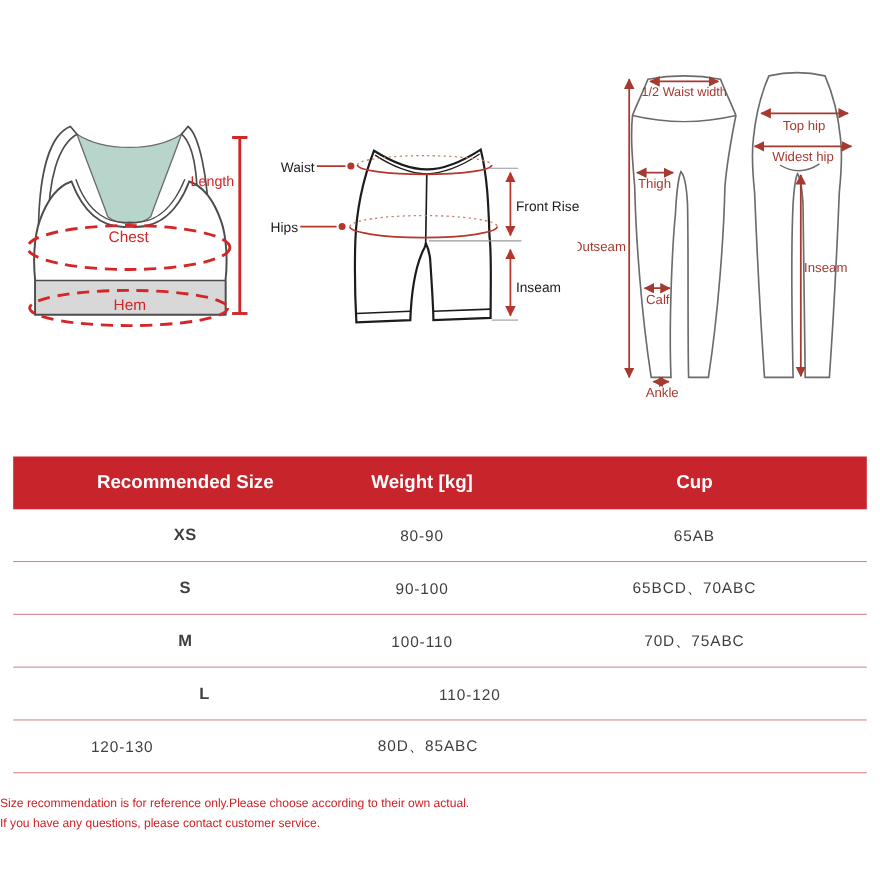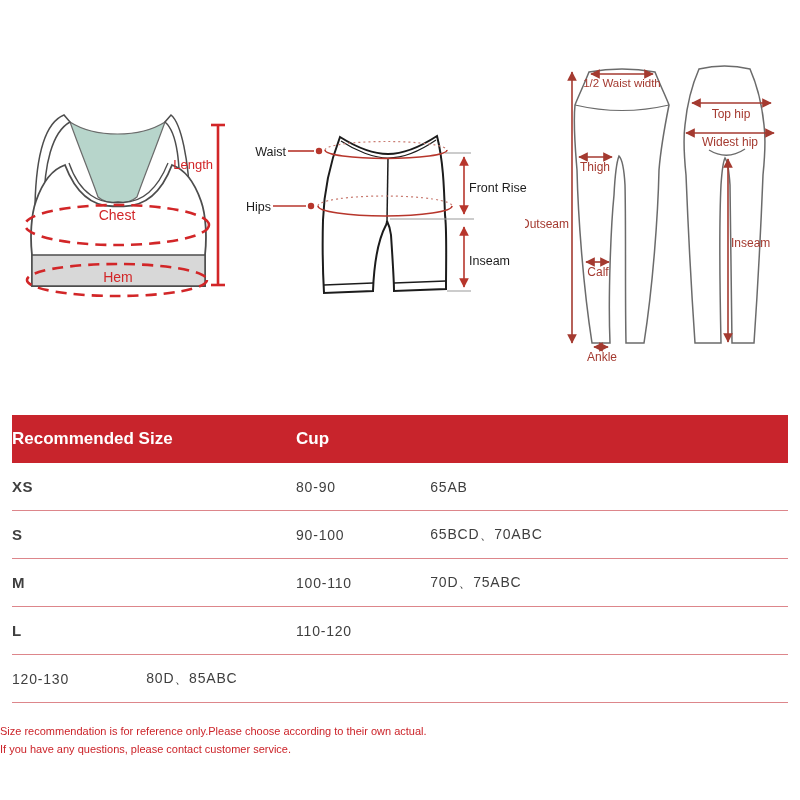--- a/index.html
+++ b/index.html
@@ -7,21 +7,21 @@
           font-family:"Liberation Sans", sans-serif;}
   .diagram{position:absolute;}
   svg text{font-family:"Liberation Sans", sans-serif;}
 
   
   .size-table{position:absolute;left:12px;top:415px;width:776px;}
   .thead{height:48px;background:#c8242c;display:flex;align-items:center;}
   .thead .cell{color:#ffffff;font-size:17px;font-weight:600;}
   .trow{height:47px;display:flex;align-items:center;border-bottom:1.5px solid #dd868b;}
   .trow .cell{color:#3f3f3f;font-size:14px;letter-spacing:0.8px;}
-  .cell{}
+  .cell{text-align:center;padding-left:32px;}
   .c1{width:36.6%;font-weight:bold;}
   .c2{width:17.3%;}
   .c3{width:46.1%;}
   .trow .c1{font-size:15px;letter-spacing:0.5px;}
 
   
   .footer-note{position:absolute;left:0;top:723px;width:800px;text-align:left;
                color:#cc2329;font-size:11px;line-height:17.5px;}
 </style>
 </head>
@@ -134,20 +134,21 @@
     <text x="73" y="231" text-anchor="middle" font-size="12" fill="#a43a30">Calf</text>
     <text x="77" y="316" text-anchor="middle" font-size="12" fill="#a43a30">Ankle</text>
     <text x="206" y="73" text-anchor="middle" font-size="12" fill="#a43a30">Top hip</text>
     <text x="205" y="101" text-anchor="middle" font-size="12" fill="#a43a30">Widest hip</text>
     <text x="206" y="202" text-anchor="start" font-size="12" fill="#a43a30">Inseam</text>
   </svg>
 
   <div class="size-table">
     <div class="thead">
       <div class="cell c1">Recommended Size</div>
+      <div class="cell c2">Weight [kg]</div>
       <div class="cell c3">Cup</div>
     </div>
     <div class="trow">
       <div class="cell c1">XS</div>
       <div class="cell c2">80-90</div>
       <div class="cell c3">65AB</div>
     </div>
     <div class="trow">
       <div class="cell c1">S</div>
       <div class="cell c2">90-100</div>

